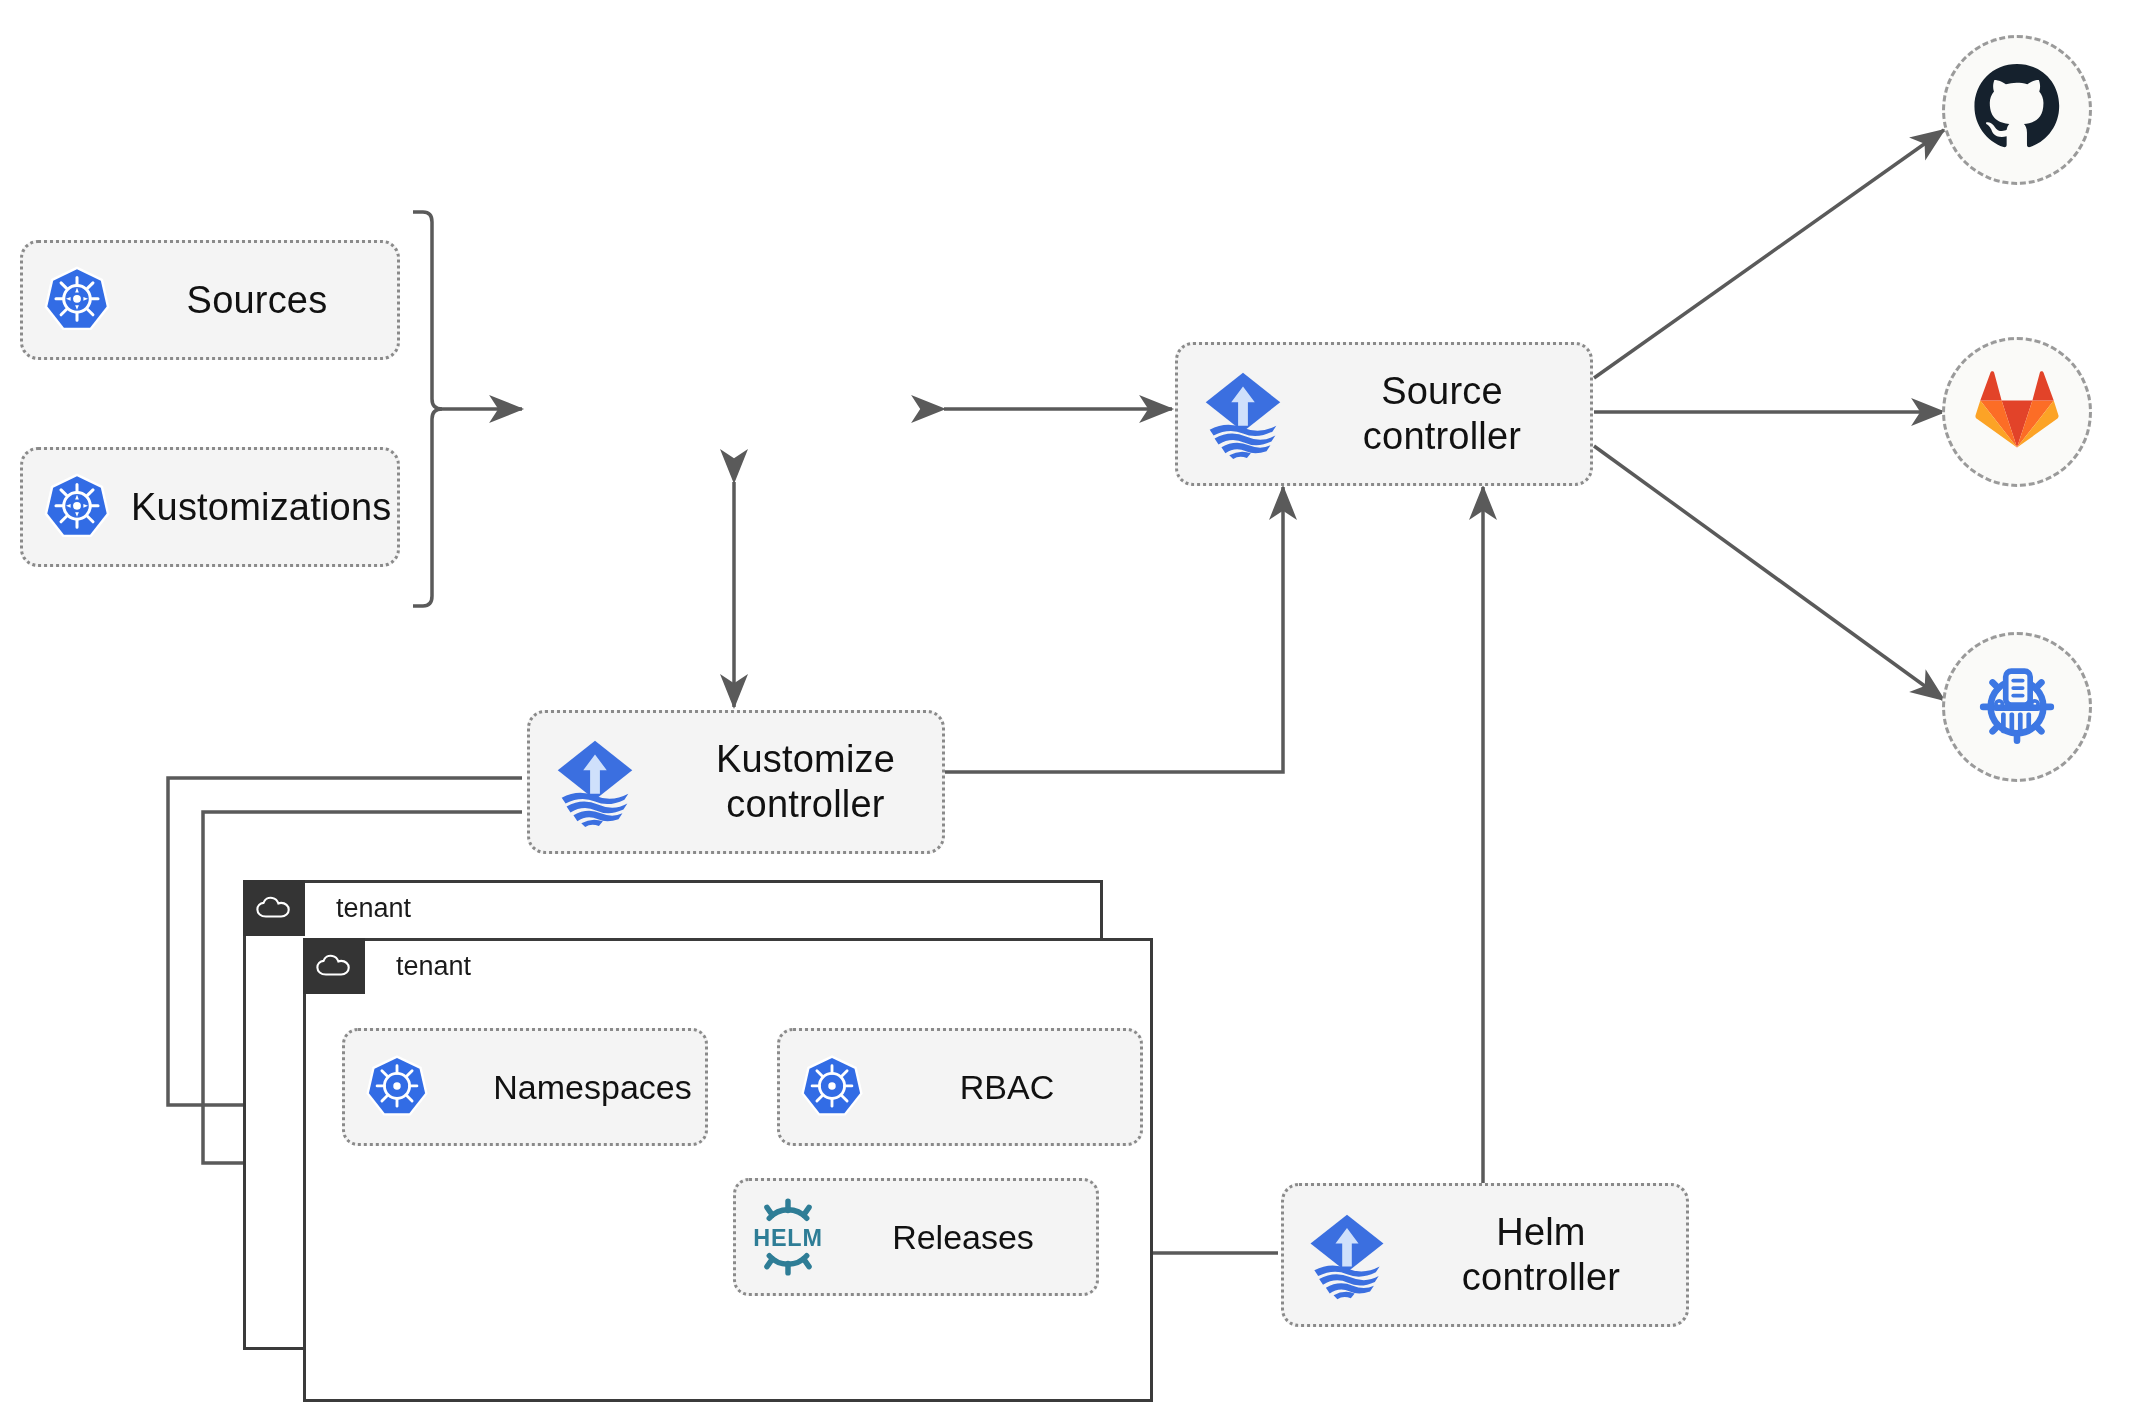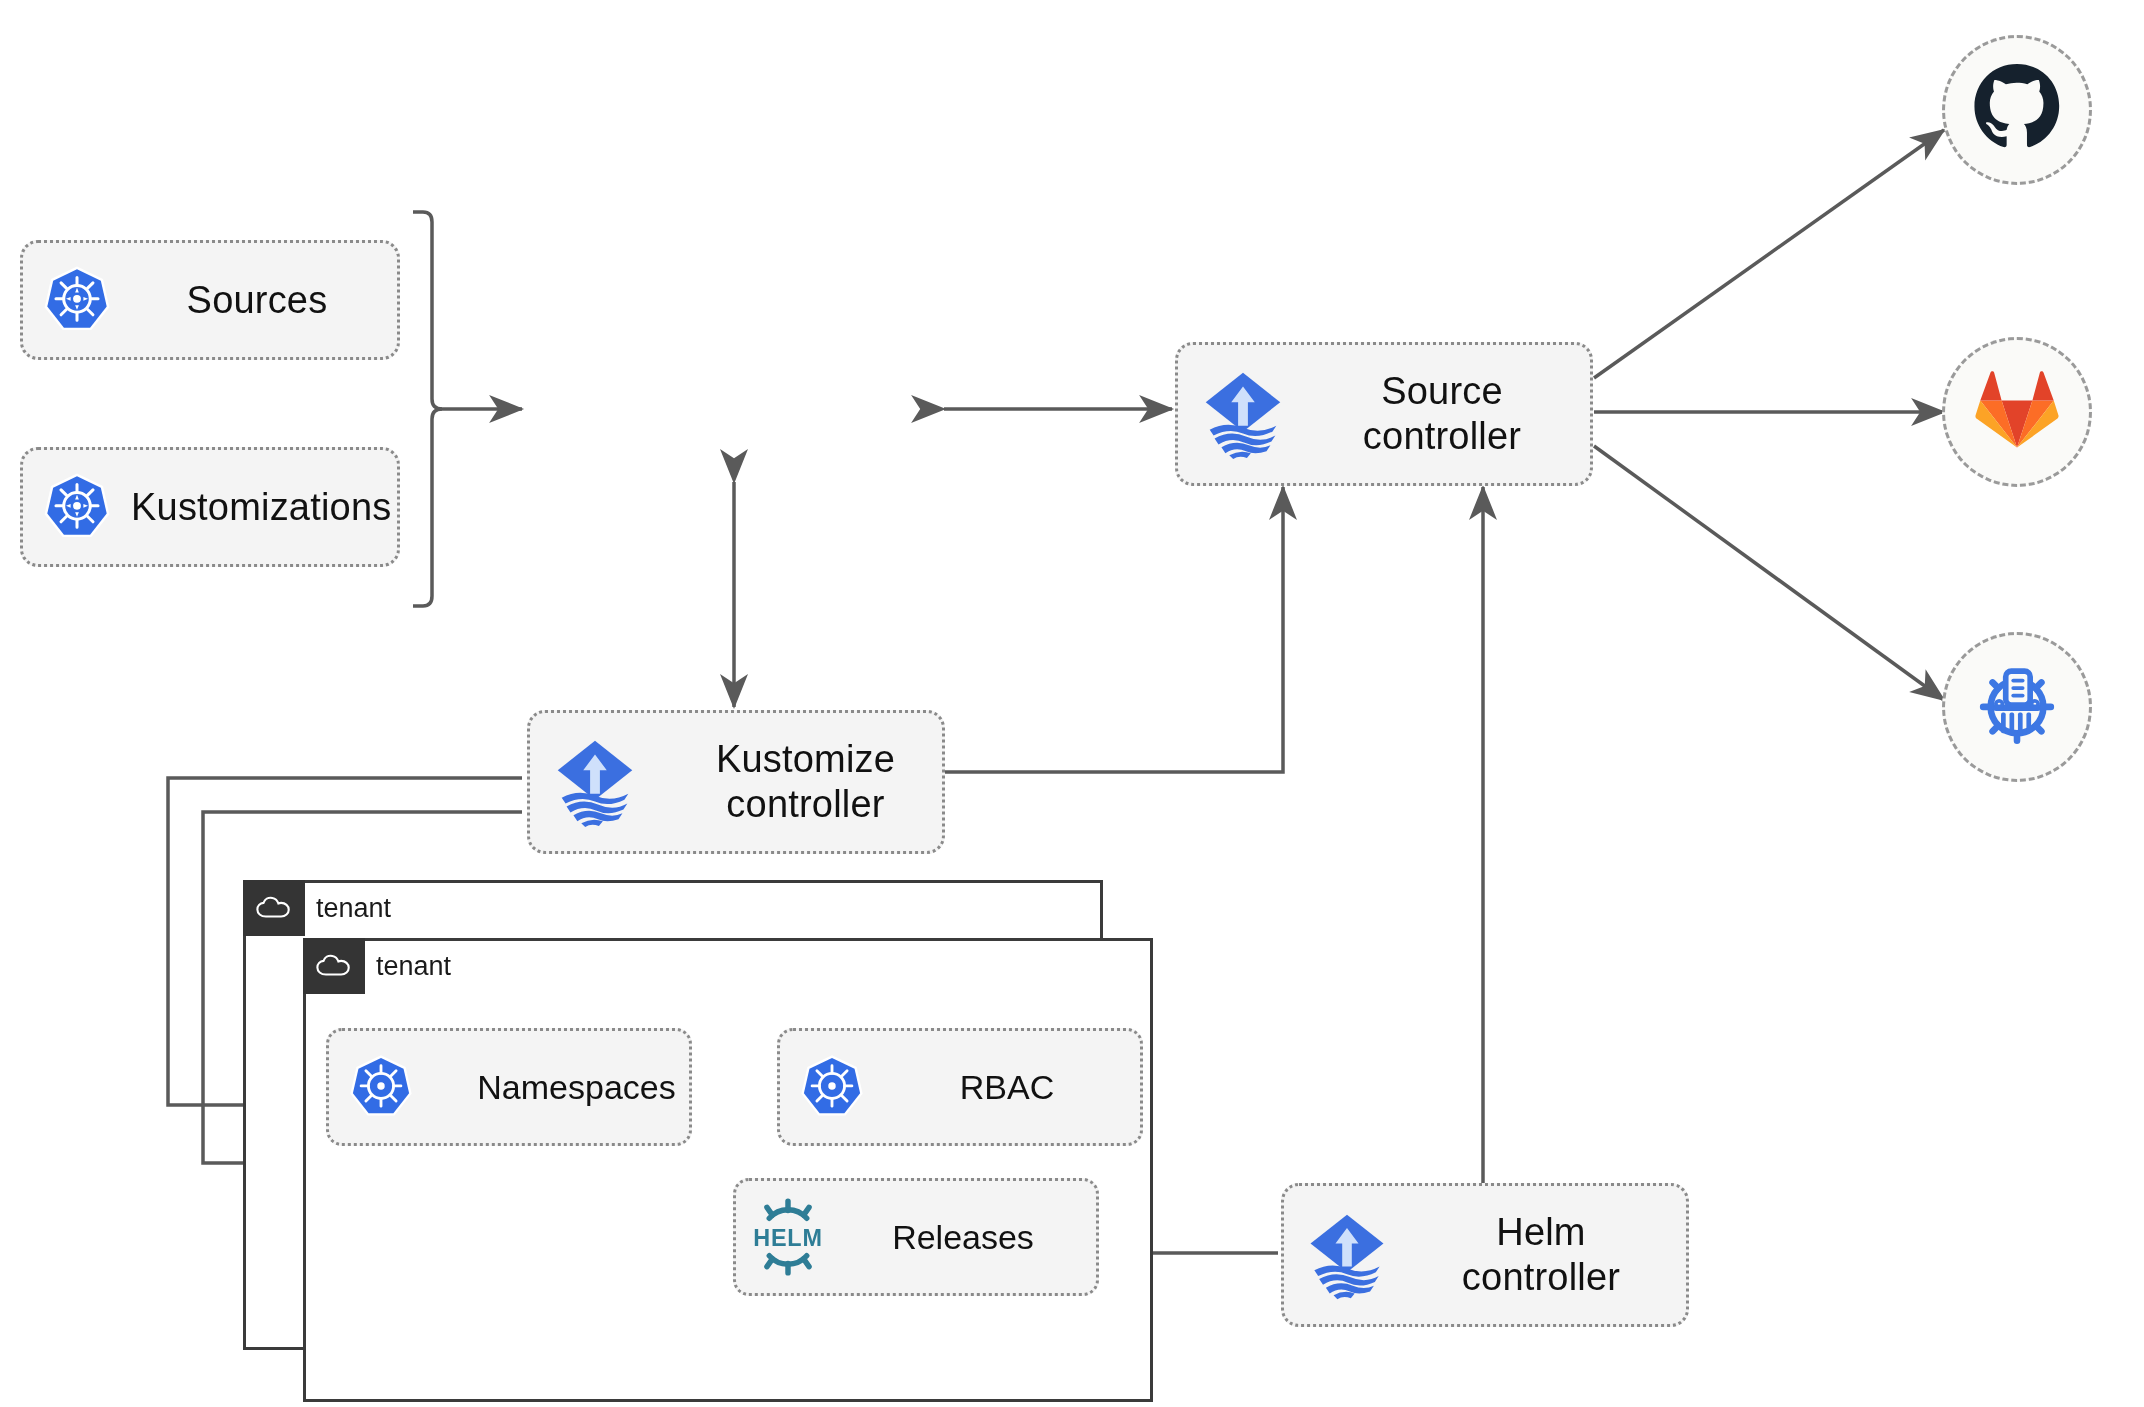--- a/index.html
+++ b/index.html
@@ -40,21 +40,21 @@
   }
   .tenant-tab{
     position:absolute;left:-3px;top:-3px;height:56px;
     display:flex;align-items:center;background:transparent;
   }
   .tenant-chip{
     width:62px;height:56px;background:#343434;
     display:flex;align-items:center;justify-content:center;
   }
   .tenant-name{
-    color:#1b1b1b;font-size:27px;padding-left:11px;white-space:nowrap;
+    color:#1b1b1b;font-size:27px;padding-left:11px;white-space:nowrap;margin-left:20px;
   }
 
   .small-node{
     position:absolute;background:#f4f4f4;border:3px dotted #8a8a8a;
     border-radius:16px;display:flex;align-items:center;box-sizing:border-box;
   }
   .small-node .lbl{flex:1;text-align:center;font-size:34px;color:#111;padding-right:10px;}
 </style>
 </head>
 <body>
@@ -257,21 +257,21 @@
     <div class="tenant-tab">
       <span class="tenant-chip">
         <svg width="38" height="26" viewBox="0 0 40 26" fill="none" stroke="#fff" stroke-width="2.2">
           <path d="M11.5 22 C6 22 2.5 18.6 2.5 14.6 C2.5 11 5.2 8 9 7.6 C10.3 3.8 14 1.6 18.2 2.4 C21.3 3 23.7 5.3 24.6 8.2 C25.5 7.8 26.5 7.6 27.5 7.6 C32 7.6 35.5 10.8 35.5 14.8 C35.5 18.8 32 22 27.5 22 Z"></path>
         </svg>
       </span>
       <span class="tenant-name">tenant</span>
     </div>
   </div>
 
-  <div class="small-node" style="left:326px;top:1028px;width:366px;height:118px;gap:41px;">
+  <div class="small-node" style="left:342px;top:1028px;width:366px;height:118px;gap:41px;">
     <span class="ico" style="width:104px;display:flex;align-items:center;justify-content:center;">
       <svg width="70" height="70" viewBox="0 0 64 64">
         <path d="M32 3 L54.5 13.8 L60 38.2 L44.4 58 L19.6 58 L4 38.2 L9.5 13.8 Z" fill="#fff"></path>
         <path d="M32 5.4 L52.6 15.3 L57.7 37.7 L43.3 55.9 L20.7 55.9 L6.3 37.7 L11.4 15.3 Z" fill="#326ce5"></path>
         <g fill="none" stroke="#fff" stroke-width="2.6" stroke-linecap="round">
           <circle cx="32" cy="31" r="11.5"></circle>
           <path d="M32 12.5 L32 19.5 M32 42.5 L32 49.5 M13.8 31 L20.5 31 M43.5 31 L50.2 31"></path>
           <path d="M18.2 17.2 L23 22 M41 40 L45.8 44.8 M45.8 17.2 L41 22 M23 40 L18.2 44.8"></path>
         </g>
         <circle cx="32" cy="31" r="3.4" fill="#fff"></circle>

